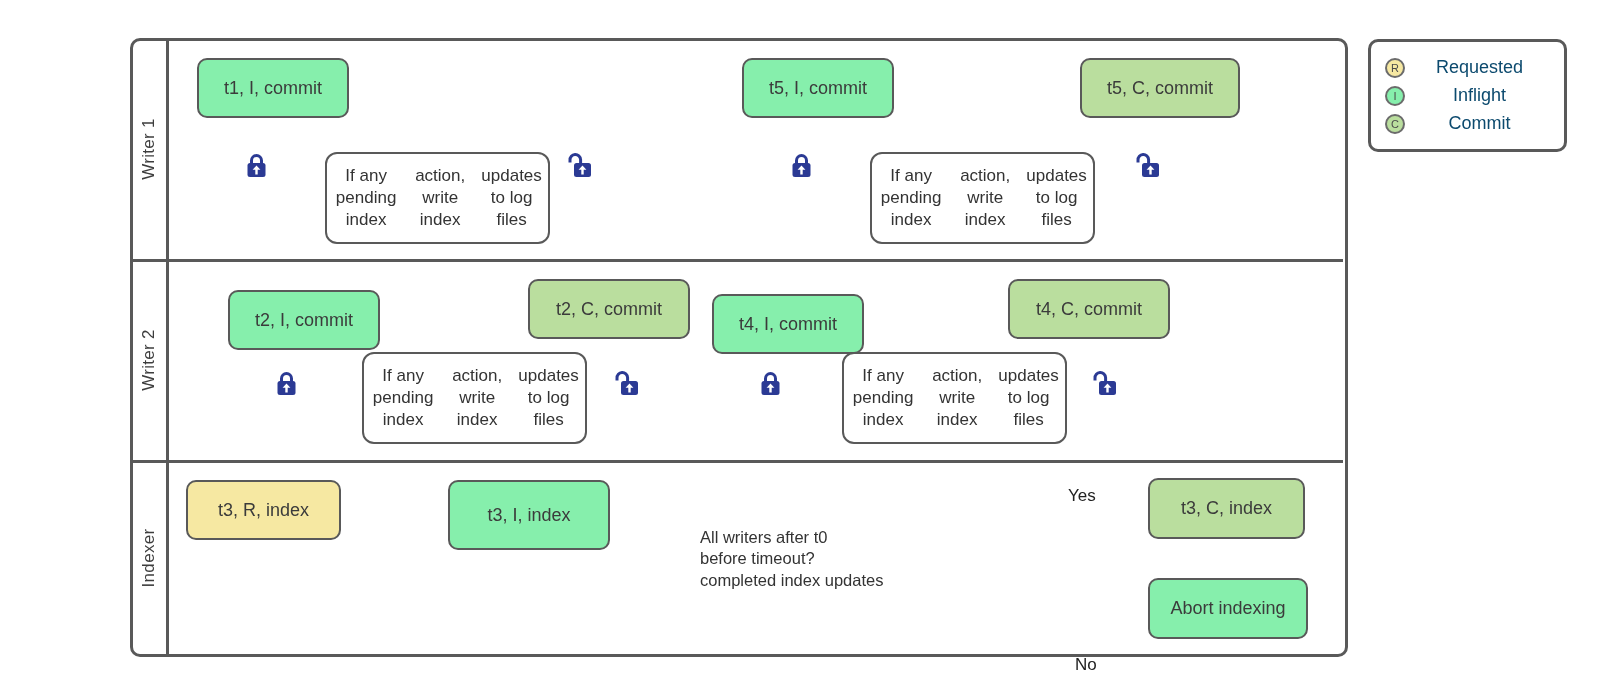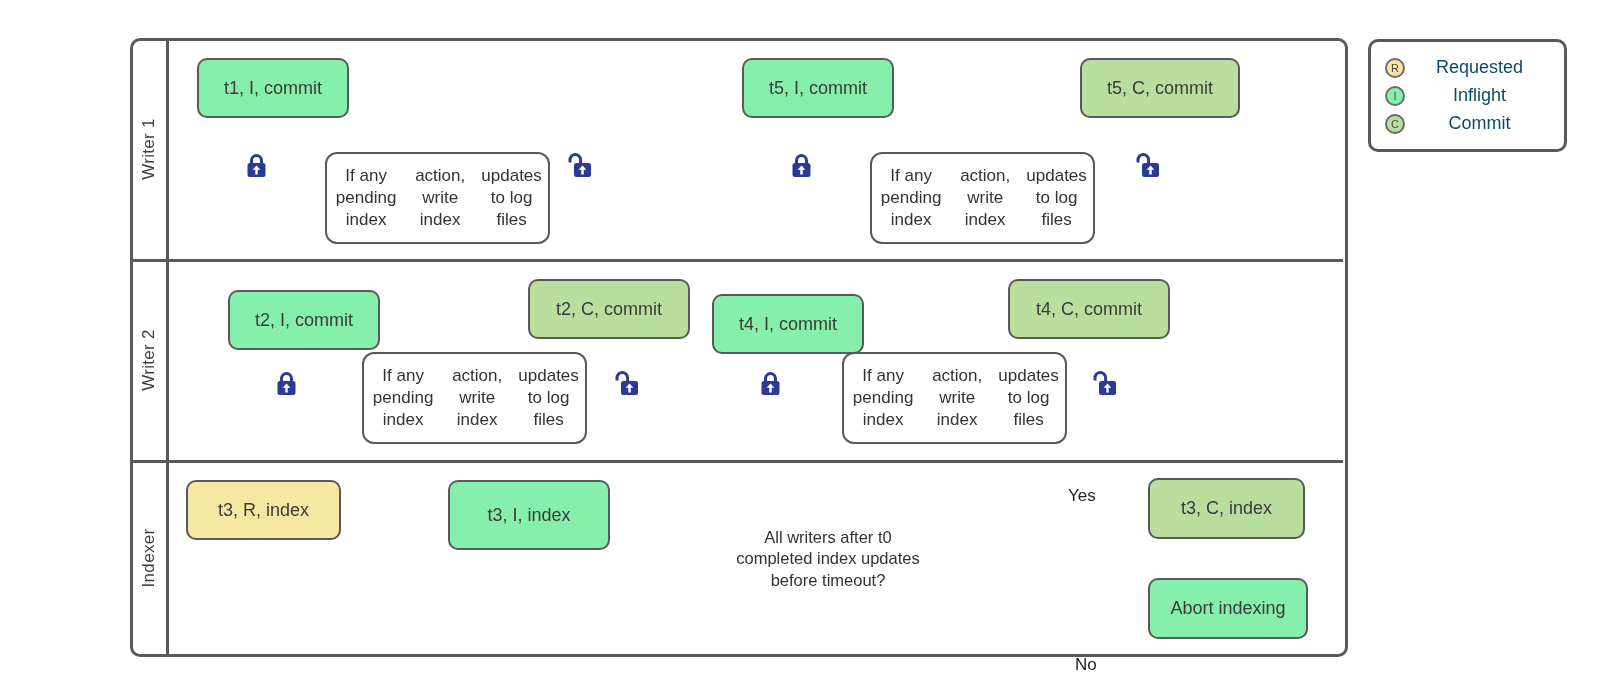--- a/index.html
+++ b/index.html
@@ -14,21 +14,21 @@
   .state{position:absolute;display:flex;align-items:center;justify-content:center;
          border:2.5px solid #595959;border-radius:10px;font-size:18px;color:#3b3b3b;
          box-sizing:border-box;text-align:center;}
   .pink{background:#86efac;}
   .green{background:#bade9e;}
   .yellow{background:#f6e8a2;}
   .info{position:absolute;background:#ffffff;border:2.5px solid #595959;border-radius:12px;
         box-sizing:border-box;display:flex;flex-direction:row;align-items:center;
         justify-content:center;font-size:17px;line-height:1.3;text-align:center;color:#333;margin-left:20px;}
   .info span{display:block;}
-  .decision-text{position:absolute;left:700px;top:527px;width:256px;text-align:center;
+  .decision-text{position:absolute;left:700px;top:527px;width:256px;text-align:left;
         font-size:16.5px;line-height:1.3;color:#333;}
   .decision-text span{display:block;}
   .branch-label{position:absolute;font-size:17px;color:#222;}
   svg.layer{position:absolute;left:0;top:0;}
   .lock{position:absolute;}
   .legend{position:absolute;left:1368px;top:39px;width:199px;height:113px;
           border:3px solid #595959;border-radius:10px;background:#fff;box-sizing:border-box;
           display:flex;flex-direction:column;justify-content:center;padding:4px 10px 4px 14px;}
   .legend-row{display:flex;align-items:center;height:28px;}
   .legend-dot{width:20px;height:20px;border-radius:50%;border:2px solid #6b6b6b;
@@ -112,22 +112,22 @@
     <span>updates to log files</span>
   </div>
 
   <div class="state yellow" style="left:186px;top:480px;width:155px;height:60px;">t3, R, index</div>
   <div class="state pink" style="left:448px;top:480px;width:162px;height:70px;">t3, I, index</div>
   <div class="state green" style="left:1148px;top:478px;width:157px;height:61px;">t3, C, index</div>
   <div class="state pink" style="left:1148px;top:578px;width:160px;height:61px;">Abort indexing</div>
 
   <div class="decision-text">
     <span>All writers after t0</span>
+    <span>before timeout?</span>
     <span>completed index updates</span>
-    <span>before timeout?</span>
   </div>
 
   <div class="branch-label" style="left:1068px;top:486px;">Yes</div>
   <div class="branch-label" style="left:1075px;top:613px;margin-top:42px;">No</div>
 
   <svg class="lock" style="left:246px;top:152px;" width="21" height="27" viewBox="0 0 21 27">
     <path d="M5.5 12 V8.5 a5 5 0 0 1 10 0 V12" fill="none" stroke="#2b3a94" stroke-width="3"></path>
     <rect x="1.5" y="11" width="18" height="14" rx="2.5" fill="#2b3a94"></rect>
     <path d="M10.5 13.5 L6.6 17.8 H9.3 V22.5 H11.7 V17.8 H14.4 Z" fill="#ffffff"></path>
   </svg>

